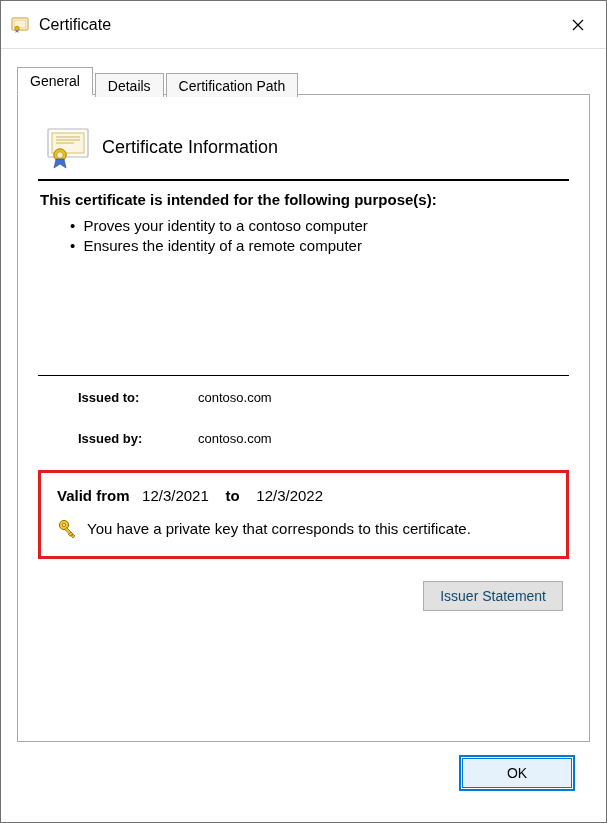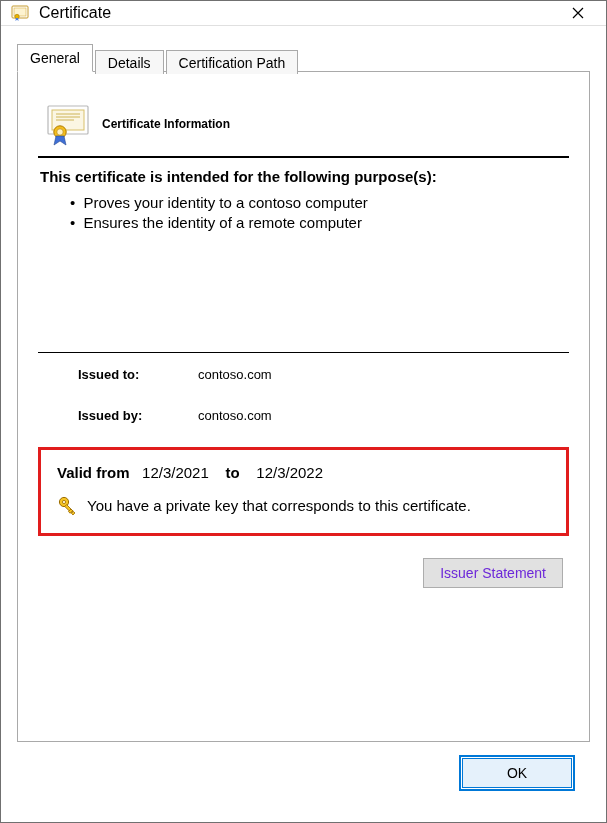--- a/index.html
+++ b/index.html
@@ -12,21 +12,21 @@
     }
     .window {
       width: 607px; height: 823px;
       border: 1px solid #707070;
       background: #fff;
       display: flex; flex-direction: column;
       position: relative;
     }
     
     .titlebar {
-      height: 25px;
+      height: 48px;
       display: flex; align-items: center;
       padding: 0 4px 0 10px;
       border-bottom: 1px solid #e0e0e0;
     }
     .titlebar .app-icon {
       width: 18px; height: 18px; margin-right: 10px;
       display: inline-flex; align-items: center; justify-content: center;
     }
     .titlebar .title { font-size: 16px; }
     .titlebar .spacer { flex: 1; }
@@ -94,22 +94,22 @@
       display: flex; align-items: center;
       padding: 2px 0 10px 6px;
     }
     .cert-badge {
       width: 48px; height: 44px;
       display: inline-flex; align-items: center; justify-content: center;
       margin-right: 10px;
     }
     .cert-title {
       font-family: Verdana, Arial, sans-serif;
-      font-weight: bold;
-      font-size: 12px;
+      font-weight: normal;
+      font-size: 18px;
     }
     .hr-thick {
       height: 2px; background: #000; width: 100%;
     }
     .hr-thin {
       height: 1px; background: #000; width: 100%;
     }
     .purpose-heading {
       font-family: Verdana, Arial, sans-serif;
       font-weight: bold;
@@ -158,21 +158,21 @@
       padding: 22px 6px 0 0;
     }
     .btn {
       min-width: 130px; height: 30px;
       border: 1px solid #adadad;
       background: #e1e1e1;
       font-size: 14px;
       display: inline-flex; align-items: center; justify-content: center;
       padding: 0 16px;
     }
-    .btn.disabled { color: #6d28d9; background: #e1e1e1; }
+    .btn.disabled { color: #0c4a6e; background: #e1e1e1; }
     .footer {
       display: flex; justify-content: flex-end;
       padding: 16px 18px 18px 0;
     }
     .ok-btn {
       min-width: 110px; height: 30px;
       border: 1px solid #0078d7;
       outline: 2px solid #0078d7; outline-offset: 1px;
       background: #e5f1fb;
       font-size: 14px;

